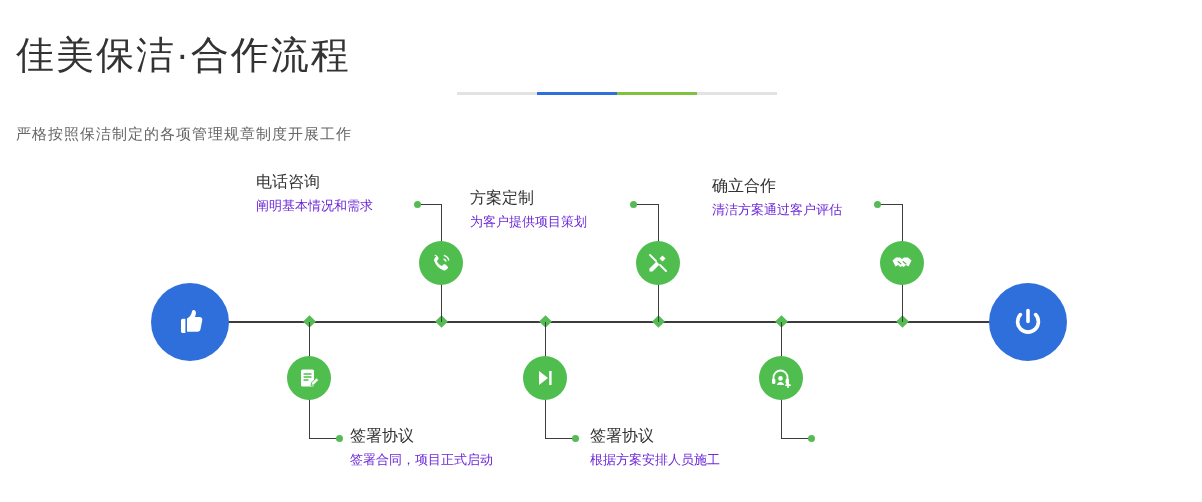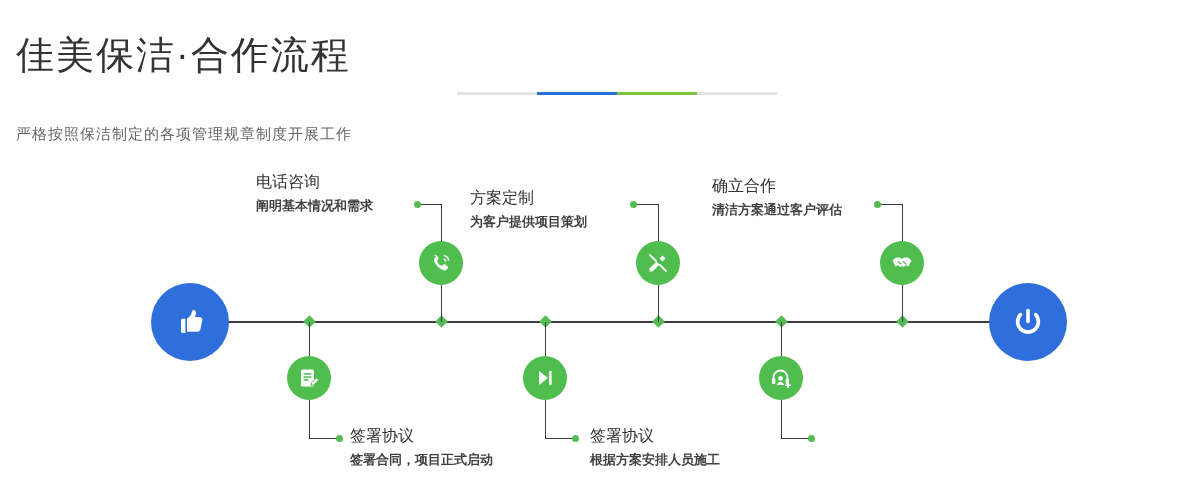--- a/index.html
+++ b/index.html
@@ -61,21 +61,21 @@
   .gicon{
     position:absolute;width:44px;height:44px;border-radius:50%;
     background:#4fbe4f;display:flex;align-items:center;justify-content:center;
     box-shadow:0 0 0 0 rgba(0,0,0,0);
   }
   .gicon svg{display:block;}
 
   
   .lbl{position:absolute;}
   .lbl .t1{font-size:16px;color:#333333;line-height:22px;white-space:nowrap;}
-  .lbl .t2{font-size:13px;color:#404040;line-height:20px;white-space:nowrap;margin-top:3px;font-weight:bold;}
+  .lbl .t2{font-size:13px;color:#6d28d9;line-height:20px;white-space:nowrap;margin-top:3px;}
   .lbl.above{text-align:left;}
   .lbl.below{text-align:left;}
 </style>
 </head>
 <body>
 
 <div class="stage">
 
   <div class="header">
     <div class="title">佳美保洁·合作流程</div>

